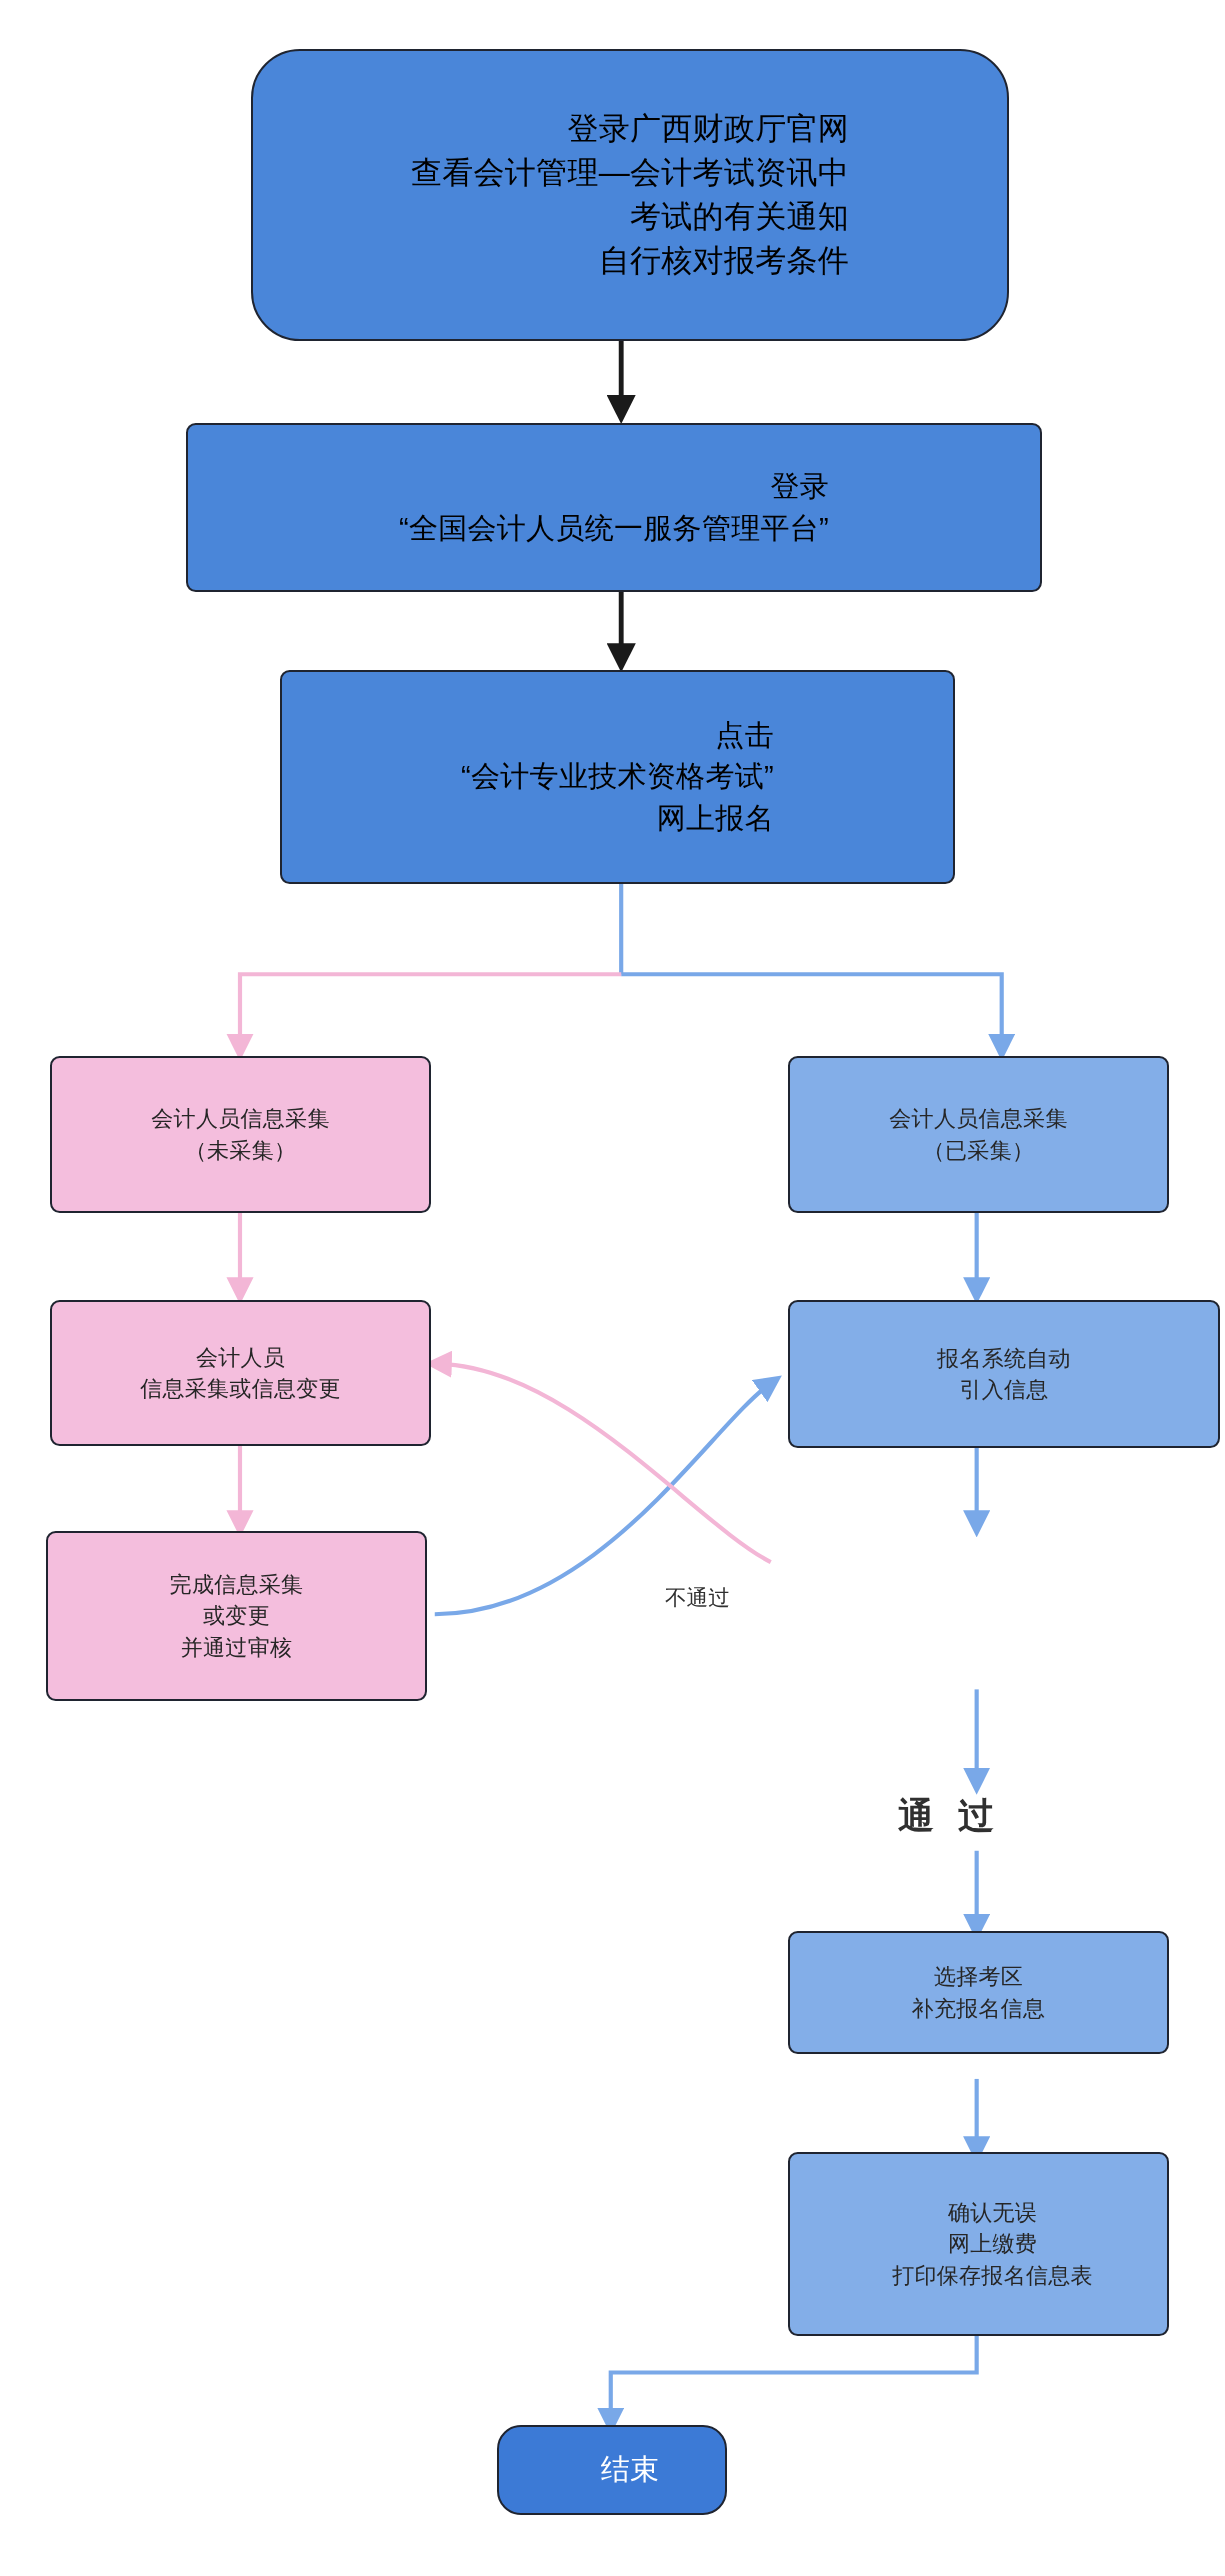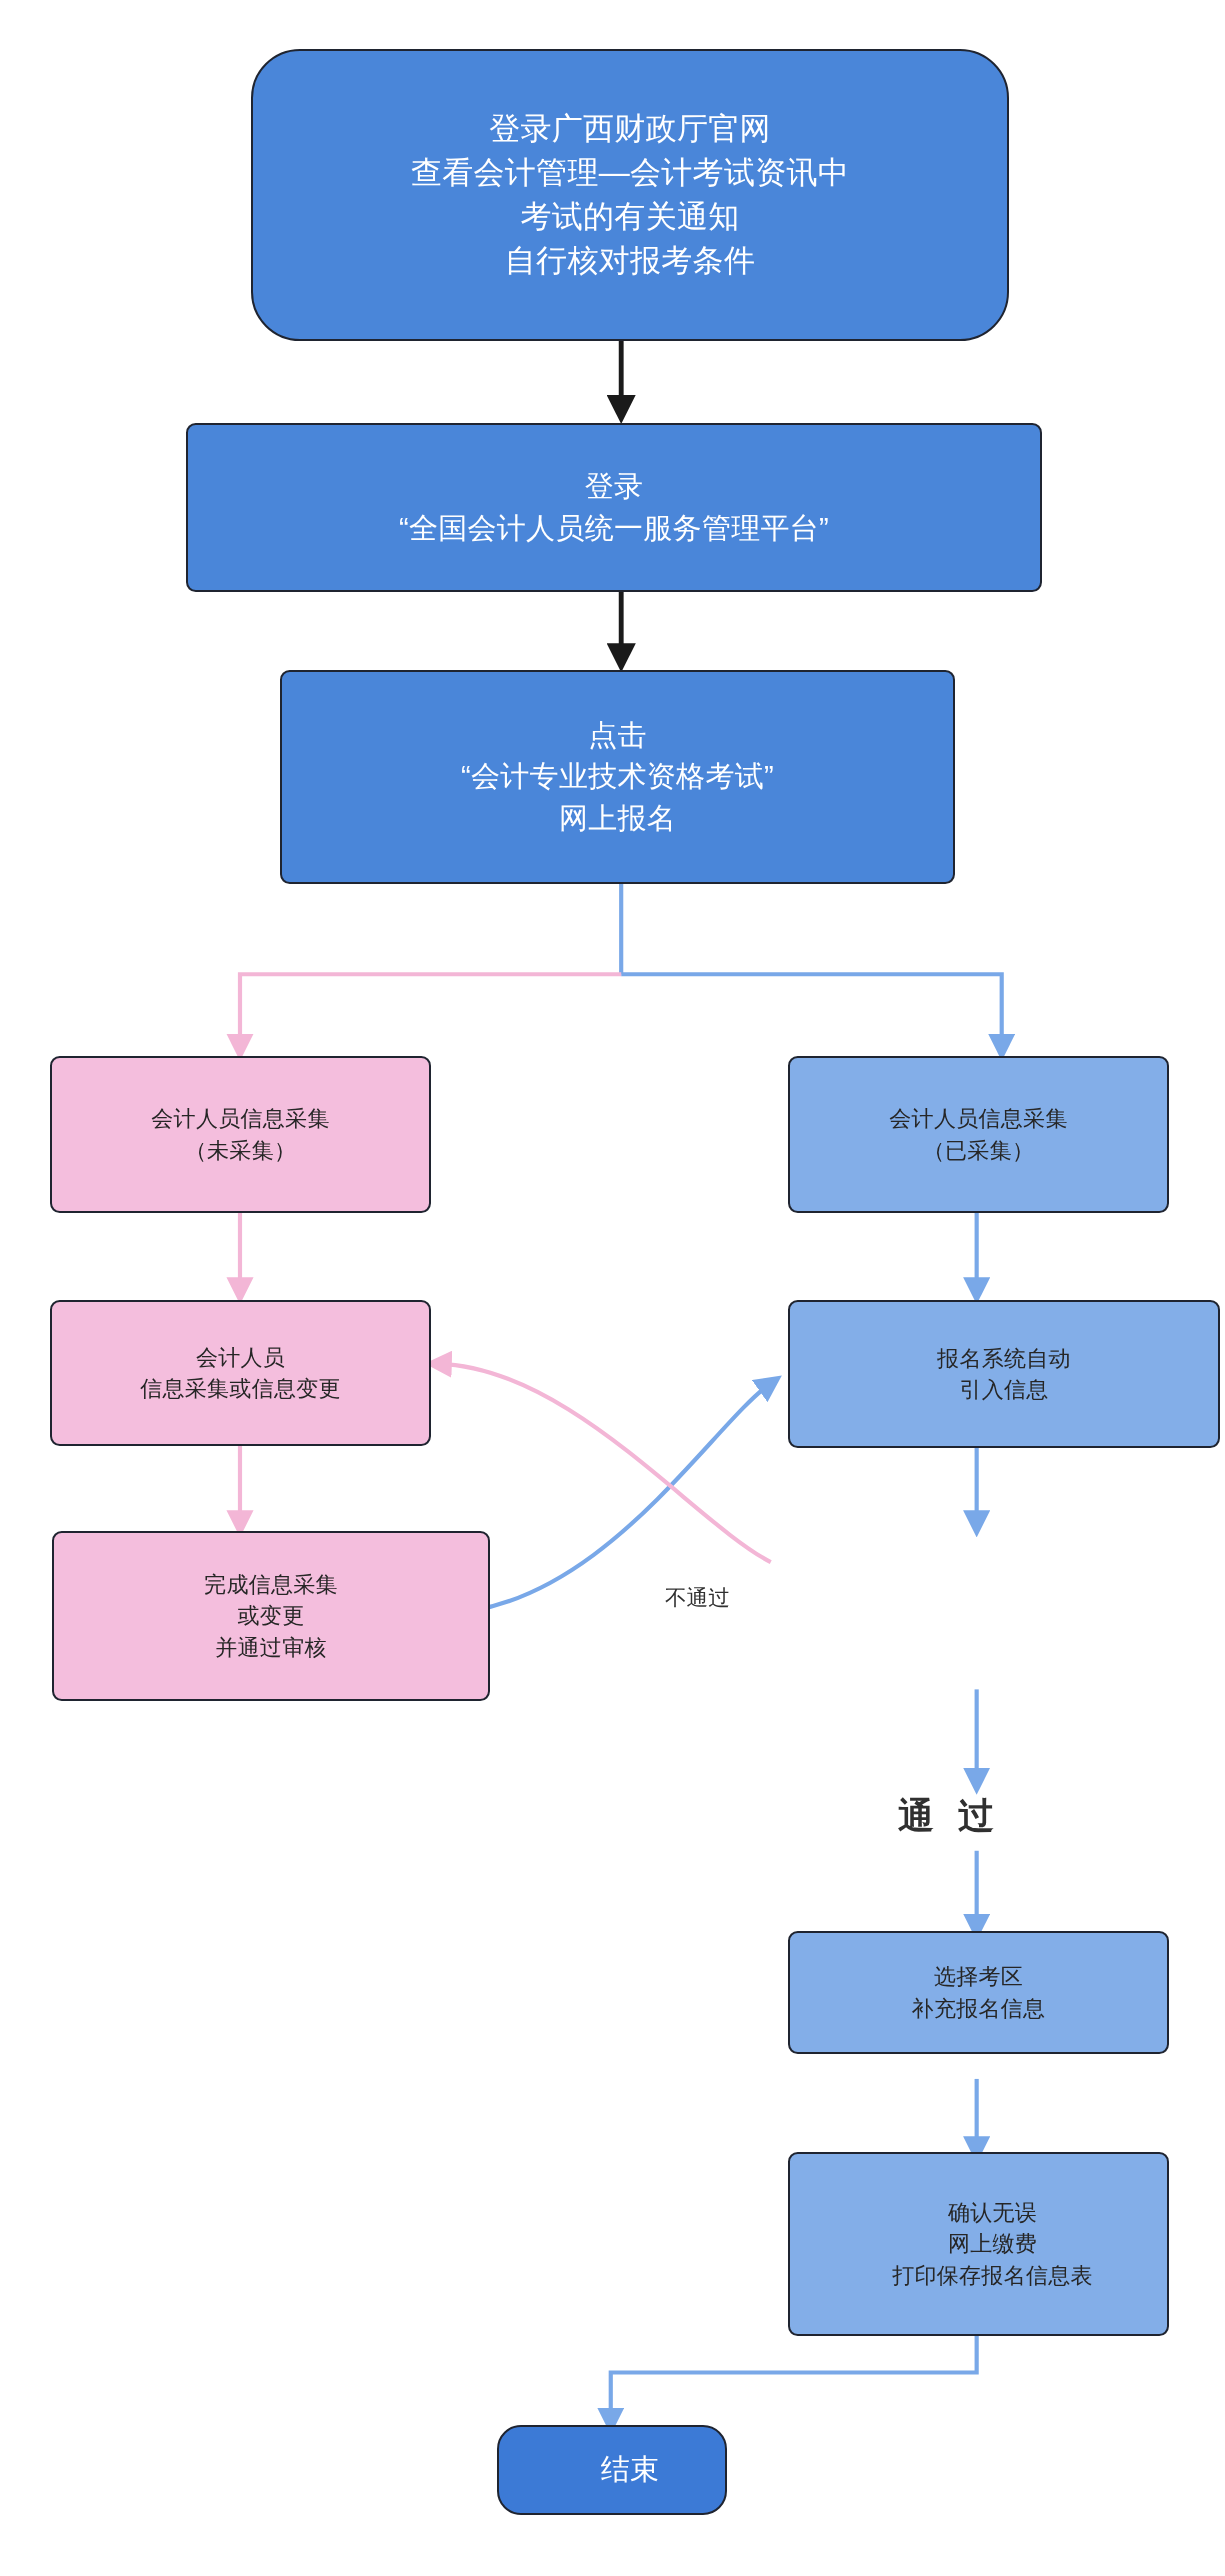--- a/index.html
+++ b/index.html
@@ -30,21 +30,22 @@
     justify-content:center;
     text-align:center;
     border:2.1px solid #1f2430;
     border-radius:9.7px;
     line-height:1.42;
     white-space:pre-line;
     letter-spacing:0.3px;
   }
   .node-blue-dark{
     background:#4a86d9;
-    color:#ffffff;
+    color:#000000;
+    text-align:right;
   }
   .node-blue-light{
     background:#83aee8;
     color:#262626;
   }
   .node-pink{
     background:#f4bedd;
     color:#262626;
   }
   .start-node{ border-radius:49px; }
@@ -155,21 +156,21 @@
   <div class="node node-blue-dark t-lg" style="left:280px; top:670px; width:675px; height:214px;">点击
 “会计专业技术资格考试”
 网上报名</div>
 
   <div class="node node-pink t-md" style="left:50px; top:1056px; width:381px; height:157px;">会计人员信息采集
 （未采集）</div>
 
   <div class="node node-pink t-md" style="left:50px; top:1300px; width:381px; height:146px;">会计人员
 信息采集或信息变更</div>
 
-  <div class="node node-pink t-md" style="left:52px; top:1531px; width:438px; height:170px;">完成信息采集
+  <div class="node node-pink t-md" style="left:46px; top:1531px; width:381px; height:170px;">完成信息采集
 或变更
 并通过审核</div>
 
   <div class="node node-blue-light t-md" style="left:788px; top:1056px; width:381px; height:157px;">会计人员信息采集
 （已采集）</div>
 
   <div class="node node-blue-light t-md" style="left:788px; top:1300px; width:432px; height:148px;">报名系统自动
 引入信息</div>
 
 

